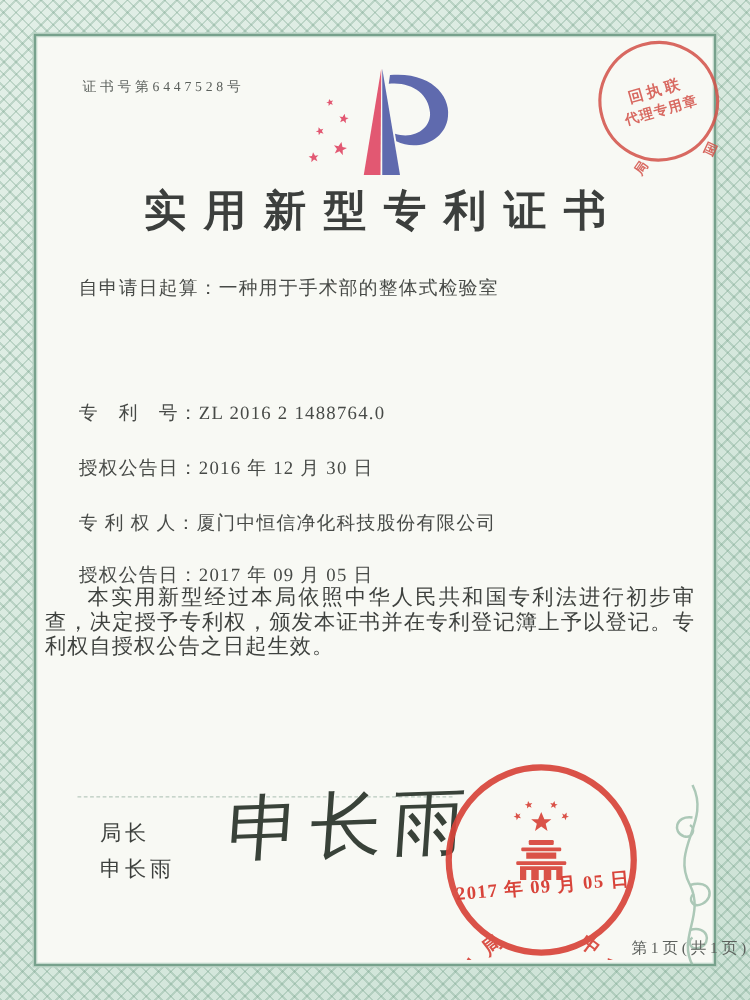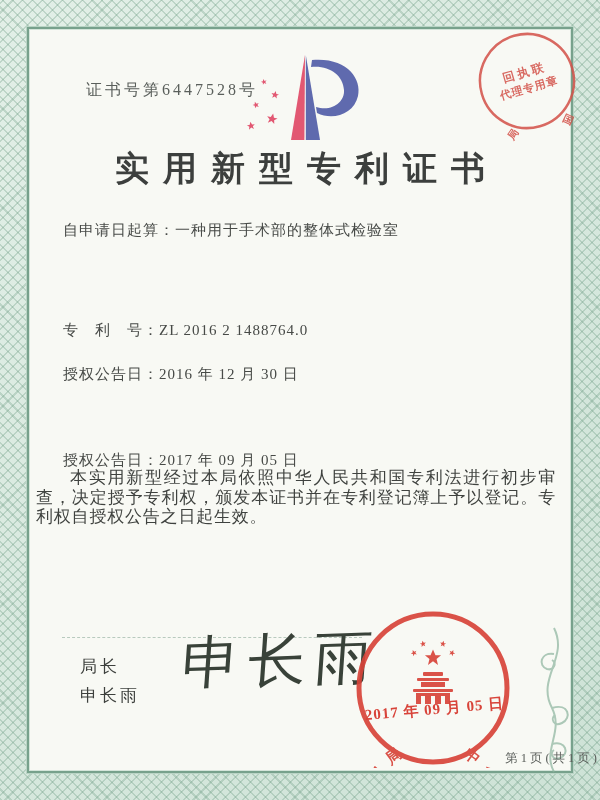--- a/index.html
+++ b/index.html
@@ -9,21 +9,21 @@
     background:
       repeating-linear-gradient(45deg, rgba(109,156,131,.30) 0 1.5px, transparent 1.5px 7px),
       repeating-linear-gradient(-45deg, rgba(109,156,131,.30) 0 1.5px, transparent 1.5px 7px),
       linear-gradient(135deg,#e2efe7,#cde2d6);
   }
   .paper{
     position:absolute;inset:27px;background:#f8f9f4;
     border:2px solid #77a18c;
     box-shadow:0 0 0 1px #b9d4c5, inset 0 0 0 1px #d4e5da;
   }
-  .cert-no{position:absolute;left:66px;top:80px;font-size:16px;letter-spacing:3px;color:#5a5f5b;margin-left:20px;}
+  .cert-no{position:absolute;left:66px;top:62px;font-size:11px;letter-spacing:3px;color:#5a5f5b;}
   .title{position:absolute;left:0;right:0;top:146px;text-align:center;font-size:34px;font-weight:700;
          color:#3c3f3d;letter-spacing:14px;padding-left:14px;}
   .logo{position:absolute;left:233px;top:52px;width:140px;height:95px;}
   .row{position:absolute;left:63px;right:50px;font-size:15px;color:#474a47;letter-spacing:1px;white-space:nowrap;}
   .row .lab{color:#474a47;}
   .f1{top:221px}.f2{top:276px}.f3{top:321px}.f4{top:365px}.f5{top:409px}.f6{top:451px}
   .paras{position:absolute;left:36px;right:44px;top:468px;font-size:17px;line-height:19.5px;
          color:#3f423f;text-align:justify;letter-spacing:.8px;}
   .paras p{margin:0;text-indent:2em;}
   .microline{position:absolute;left:62px;top:637px;width:300px;border-top:1px dashed #a9bfb1;opacity:.8;}
@@ -68,20 +68,23 @@
   <div class="title">实用新型专利证书</div>
 
   <div class="row f1">
     <span class="lab">自申请日起算：</span><span>一种用于手术部的整体式检验室</span>
   </div>
   <div class="row f3">
     <span class="lab">专　利　号：</span><span>ZL 2016 2 1488764.0</span>
   </div>
   <div class="row f4">
     <span class="lab">授权公告日：</span><span>2016 年 12 月 30 日</span>
+  </div>
+  <div class="row f5">
+    <span class="lab">专 利 权 人：</span><span>厦门中恒信净化科技股份有限公司</span>
   </div>
   <div class="row f6">
     <span class="lab">授权公告日：</span><span>2017 年 09 月 05 日</span>
   </div>
 
   <div class="paras">
     <p>本实用新型经过本局依照中华人民共和国专利法进行初步审查，决定授予专利权，颁发本证书并在专利登记簿上予以登记。专利权自授权公告之日起生效。</p>
   </div>
 
   <div class="microline"></div>

